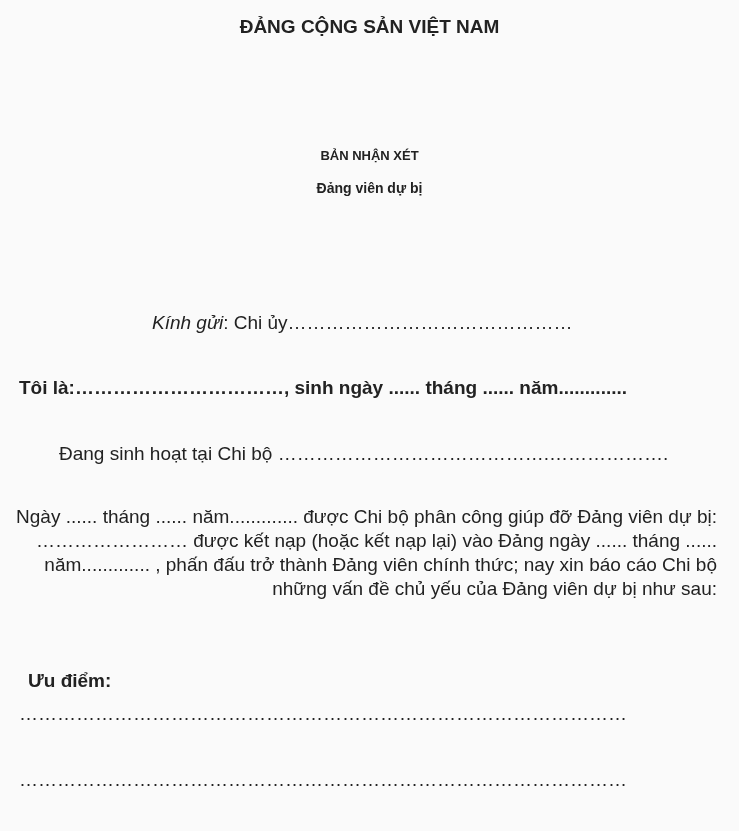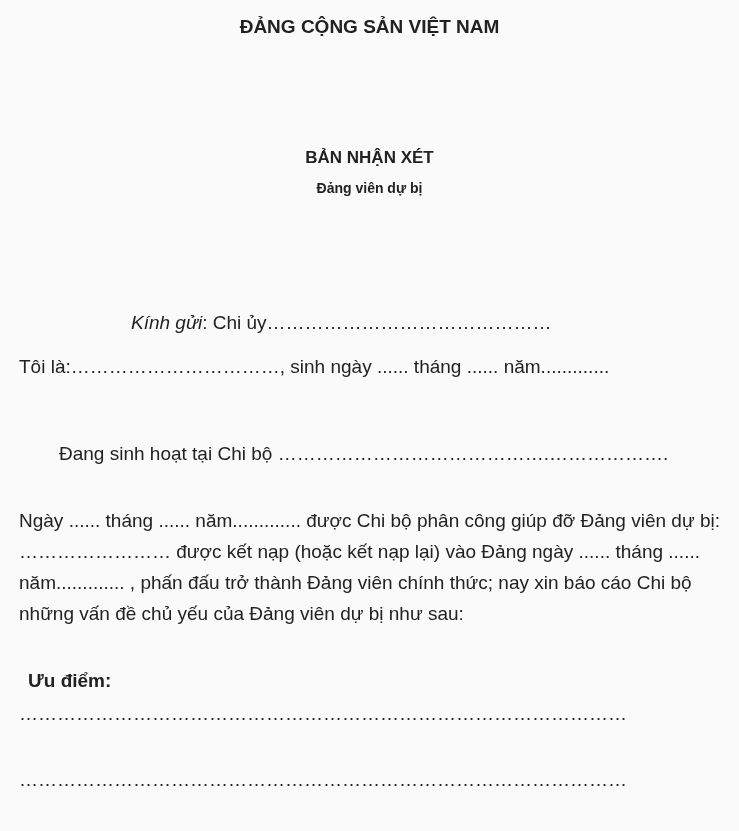--- a/index.html
+++ b/index.html
@@ -15,42 +15,43 @@
       font-family: "Liberation Sans", sans-serif;
       color: #222222;
       font-size: 19px;
     }
     .abs { position: absolute; white-space: nowrap; }
     .center { left: 0; width: 739px; text-align: center; }
     .bold { font-weight: bold; }
     .italic { font-style: italic; }
     .para {
       position: absolute;
-      left: 19px;
+      left: 12px;
       width: 705px;
-      line-height: 31px;
+      line-height: 24px;
       white-space: normal;
+      text-align: right;
     }
   </style>
 </head>
 <body>
 
 <div>
 
   <div class="abs center bold" style="top:16px; font-size:19px;">ĐẢNG CỘNG SẢN VIỆT NAM</div>
 
-  <div class="abs center bold" style="top:148px; font-size:17px;">BẢN NHẬN XÉT</div>
+  <div class="abs center bold" style="top:148px; font-size:13px;">BẢN NHẬN XÉT</div>
 
   <div class="abs center bold" style="top:180px; font-size:14px;">Đảng viên dự bị</div>
 
-  <div class="abs" style="top:312px; left:131px;">
+  <div class="abs" style="top:312px; left:152px;">
     <span class="italic">Kính gửi</span><span>: Chi ủy………………………………………</span>
   </div>
 
-  <div class="abs" style="top:356px; left:19px;">Tôi là:……………………………, sinh ngày ...... tháng ...... năm.............</div>
+  <div class="abs" style="top:377px; left:19px;font-weight:bold;">Tôi là:……………………………, sinh ngày ...... tháng ...... năm.............</div>
 
   <div class="abs" style="top:443px; left:19px;margin-left:40px;">Đang sinh hoạt tại Chi bộ …………………………………….……………….</div>
 
   <div class="para" style="top:505px;">Ngày ...... tháng ...... năm............. được Chi bộ phân công giúp đỡ Đảng viên dự bị: ……………………  được kết nạp (hoặc kết nạp lại) vào Đảng ngày ...... tháng ...... năm............. , phấn đấu trở thành Đảng viên chính thức; nay xin báo cáo Chi bộ những vấn đề chủ yếu của Đảng viên dự bị như sau:</div>
 
   <div class="abs bold" style="top:670px; left:28px;">Ưu điểm:</div>
 
   <div class="abs" style="top:703px; left:19px;">……………………………………………………………………………………</div>
 
   <div class="abs" style="top:769px; left:19px;">……………………………………………………………………………………</div>

